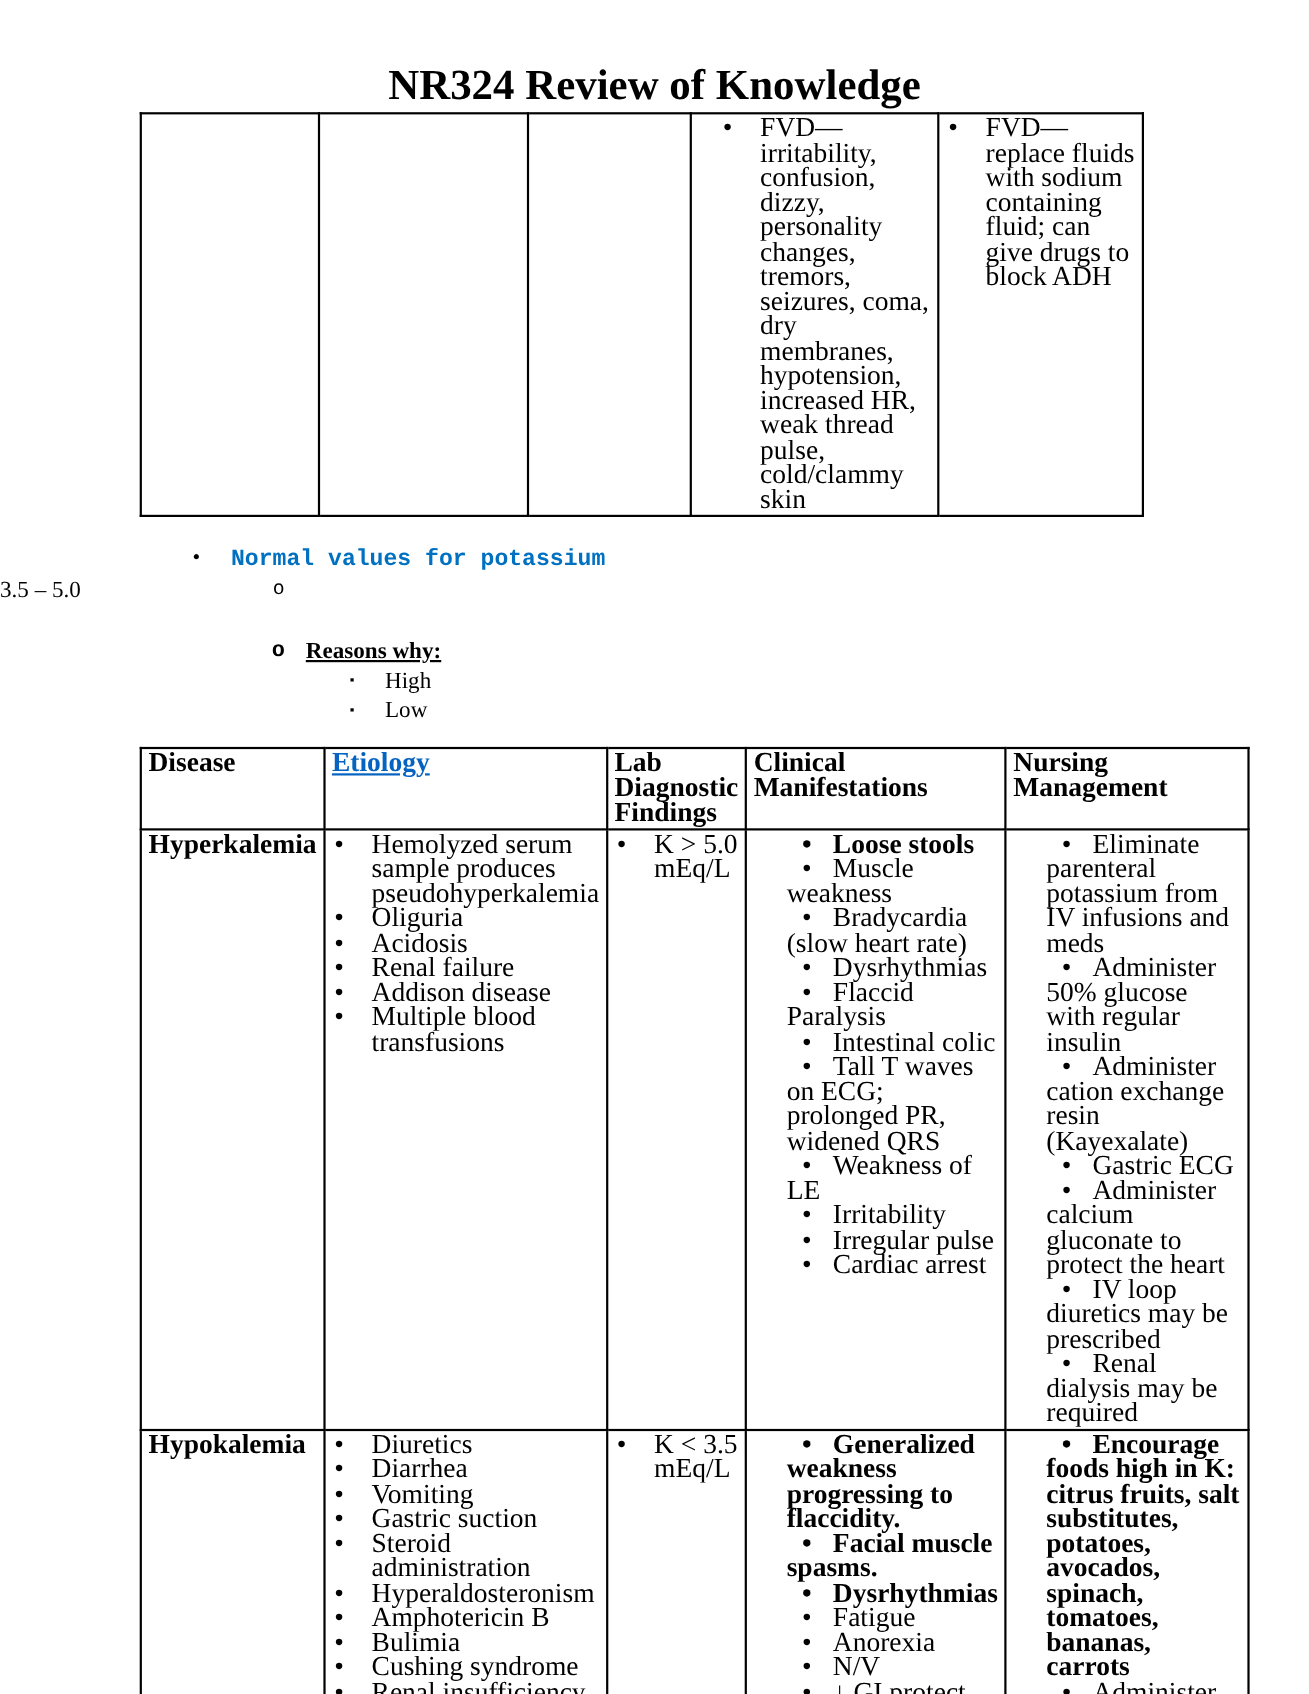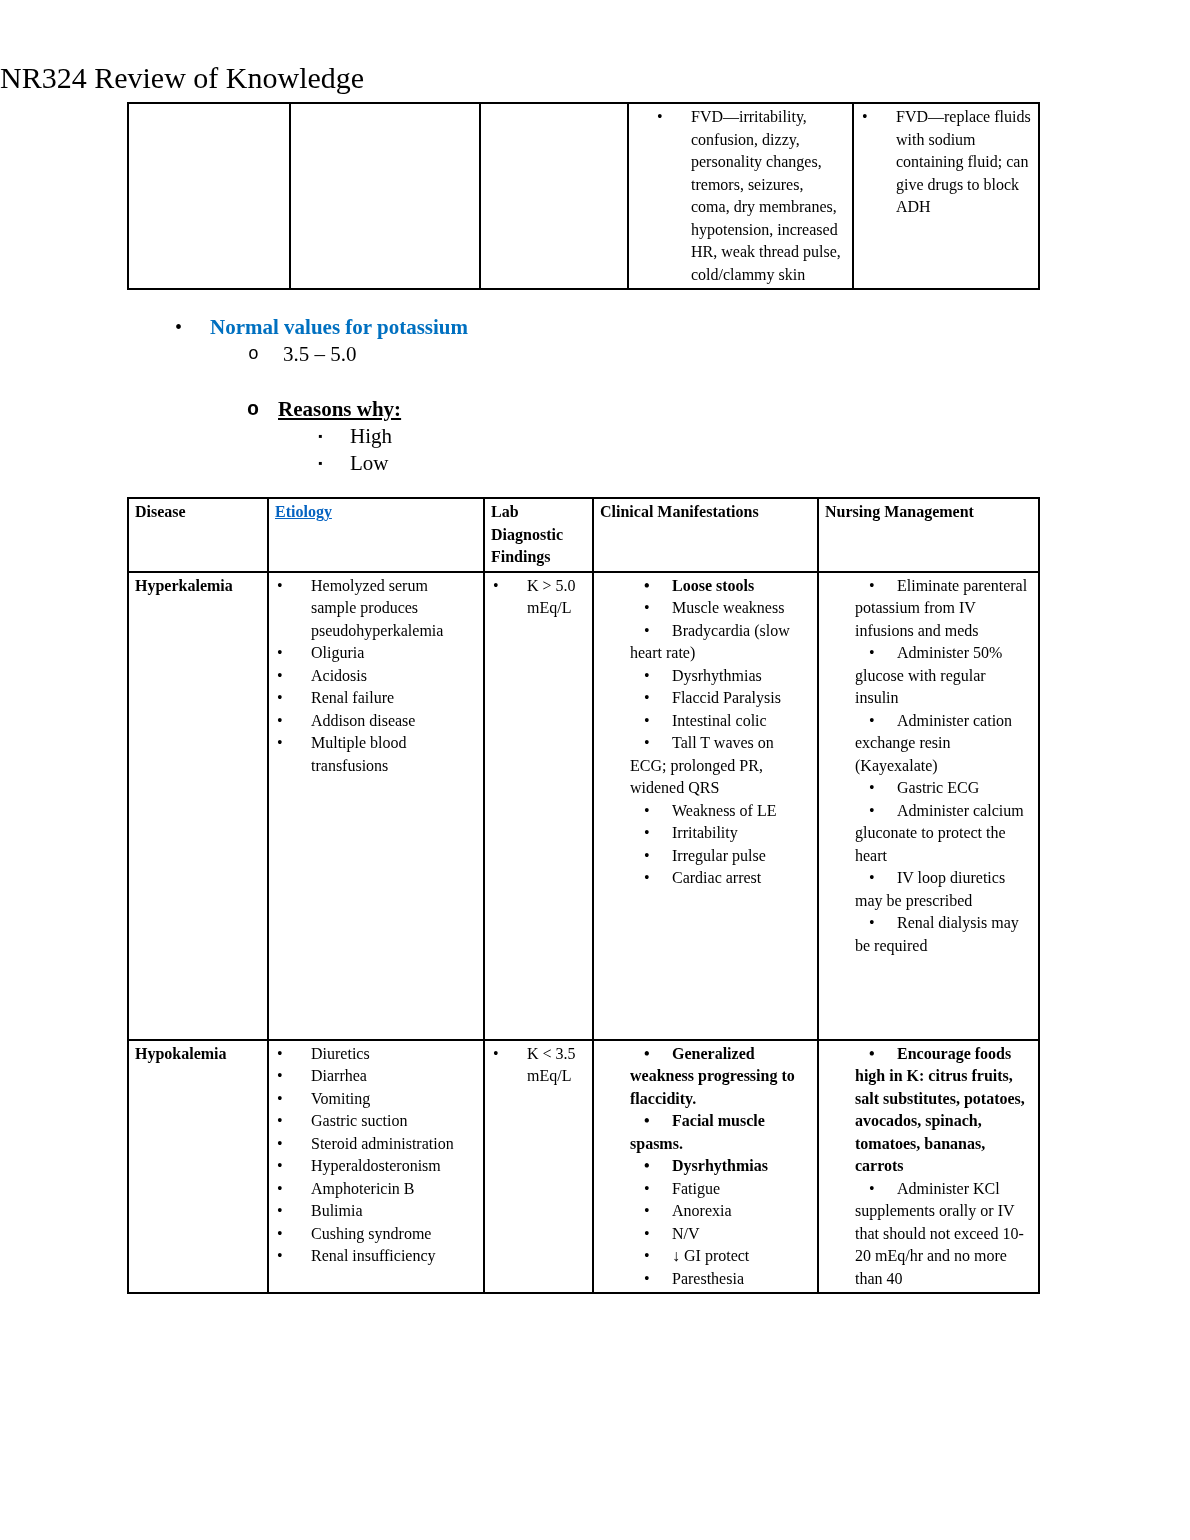--- a/index.html
+++ b/index.html
@@ -7,28 +7,28 @@
     position:relative;
     width:1190px; height:1540px;
     box-sizing:border-box;
     padding-top:62px;
     background:#ffffff;
     color:#000;
     font-family:"Liberation Serif","DejaVu Serif",serif;
     overflow:hidden;
   }
   
-  .title { font-size:30px; line-height:32px; font-weight:normal; }
+  .title { text-align:center; font-size:39px; line-height:32px; font-weight:bold; }
   
   table.doc { border-collapse:collapse; table-layout:fixed; margin-left:127px; margin-top:8px; }
   table.doc td, table.doc th {
     border:2px solid #000;
     vertical-align:top;
     padding:2px 6px;
-    font-size:16px;
+    font-size:25px;
     line-height:22.5px;
     text-align:left;
     overflow:hidden;
   }
   table.doc th { font-weight:bold; }
   a.hlink { color:var(--link_blue,#0563C1); font-weight:bold; text-decoration:underline; cursor:pointer; }
   
   ul.blist { list-style:none; margin:0; padding:0; }
   ul.blist li { position:relative; padding-left:36px; overflow-wrap:break-word; }
   ul.blist li::before { content:"\2022"; position:absolute; left:2px; }
@@ -39,25 +39,25 @@
   
   .notes { margin-top:24px; font-size:21px; }
   .note-row { position:relative; line-height:27px; }
   .note-row .marker { position:absolute; top:0; }
   .note-row .txt { display:inline-block; }
   .m-bullet { font-size:20px; }
   .m-circle { font-family:"Liberation Mono","DejaVu Sans Mono",monospace; font-size:18px; }
   .m-circle.bold { font-weight:bold; font-size:20px; }
   .m-square { font-size:12px; top:2px; }
   .l1 .marker { left:175px; } .l1 .txt { margin-left:210px; }
-  .l2 .marker { left:248px; } .l2 .txt { margin-left:283px; }
+  .l2 .marker { left:248px; } .l2 .txt { }
   .l3 .marker { left:247px; } .l3 .txt { margin-left:278px; }
   .l4 .marker, .l5 .marker { left:318px; } .l4 .txt, .l5 .txt { margin-left:350px; }
   .note-gap { height:28px; }
-  .blue-head { color:var(--heading_blue,#0070C0); font-weight:bold; }
+  .blue-head { color:var(--heading_blue,#0070C0); font-weight:bold;font-family:Liberation Mono, monospace; }
   .reasons { font-weight:bold; text-decoration:underline; }
   
   tr.r-hyper { height:468px; }
   tr.r-head  { height:68px; }
   .clip { max-height:262px; overflow:hidden; }
 </style>
 </head>
 <body>
 
 <div class="page">

